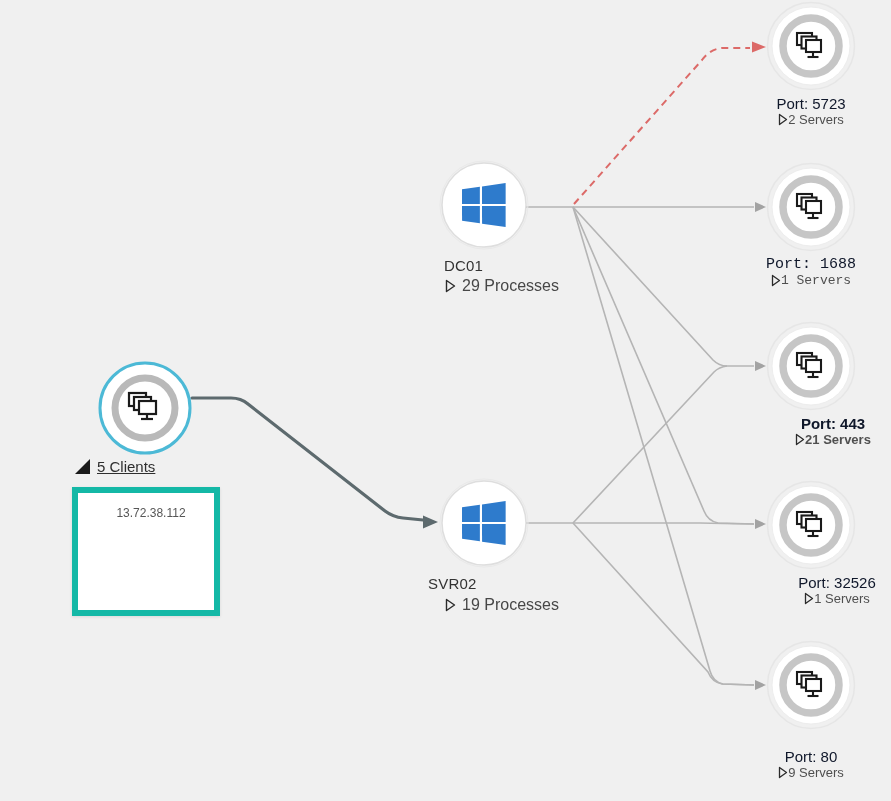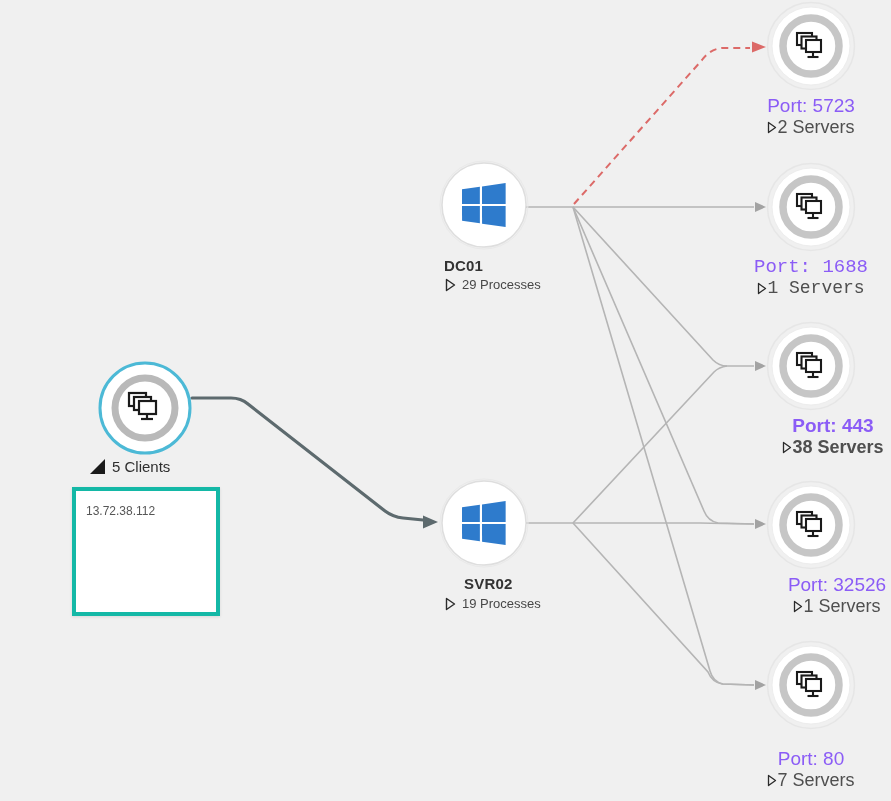--- a/index.html
+++ b/index.html
@@ -1,29 +1,29 @@
 <!DOCTYPE html>
 <html><head>
 <meta charset="utf-8">
 <style>
   html,body{margin:0;padding:0;}
   body{font-family:"Liberation Sans",sans-serif;}
   #canvas{position:relative;width:891px;height:801px;background:#f0f0f0;overflow:hidden;}
   #edges{position:absolute;left:0;top:0;}
   .node{position:absolute;}
   .lbl{position:absolute;white-space:nowrap;}
-  .machine-name{font-size:15px;font-weight:bold;color:#333;letter-spacing:.2px;}
-  .sub-row{display:flex;align-items:center;gap:6px;font-size:13px;color:#474747;}
+  .machine-name{font-size:15px;font-weight:normal;color:#333;letter-spacing:.2px;}
+  .sub-row{display:flex;align-items:center;gap:6px;font-size:16px;color:#474747;}
   .client-row{display:flex;align-items:center;gap:7px;font-size:15px;color:#2e2e2e;}
   .port-wrap{position:absolute;width:160px;text-align:center;}
-  .port-title{font-size:19px;color:#8b5cf6;}
-  .port-sub{display:inline-flex;align-items:center;font-size:18px;color:#4f4f4f;}
+  .port-title{font-size:15px;color:#0f172a;}
+  .port-sub{display:inline-flex;align-items:center;font-size:13px;color:#4f4f4f;}
   .ip-panel{position:absolute;left:72px;top:487px;width:148px;height:129px;background:#fff;
-    border:4px solid #14b8a6;box-shadow:0 1px 3px rgba(0,0,0,.10);box-sizing:border-box;
-    padding:9px 0 0 10px;}
+    border:6px solid #14b8a6;box-shadow:0 1px 3px rgba(0,0,0,.10);box-sizing:border-box;
+    padding:9px 0 0 10px;text-align:center;}
   .ip-row{font-size:12px;color:#565656;line-height:23px;}
 </style>
 </head>
 <body>
 
 <div id="canvas">
 
   <svg id="edges" width="891" height="801">
 
     <path d="M192 398 H231 Q241 398 248 404 L385 511 Q393 517 403 518 L423 520" fill="none" stroke-width="3.2" stroke-linecap="round" stroke="#5d6a6e"></path>
@@ -59,21 +59,21 @@
       <g transform="translate(32,33)" stroke="#1a1a1a" stroke-width="2.2" fill="#ffffff">
         <rect x="2" y="2" width="17" height="13"></rect>
         <rect x="7" y="6" width="17" height="13"></rect>
         <rect x="12" y="10" width="17" height="13"></rect>
         <line x1="20" y1="23" x2="20" y2="28"></line>
         <line x1="14" y1="28" x2="26" y2="28"></line>
       </g>
     </svg>
   </div>
 
-  <div class="lbl client-row" style="left:90px;top:458px;">
+  <div class="lbl client-row" style="left:75px;top:458px;text-decoration:underline;">
     <svg width="15" height="15">
       <polygon points="0,15 15,15 15,0" fill="#1a1a1a"></polygon>
     </svg>
     <span>5 Clients</span>
   </div>
 
   <div class="ip-panel">
     <div class="ip-row">13.72.38.112</div>
   </div>
 
@@ -102,21 +102,21 @@
       <circle cx="45" cy="45" r="44" fill="none" stroke="#e9e9e9" stroke-width="1"></circle>
       <circle cx="45" cy="45" r="42" fill="#ffffff" stroke="#dedede" stroke-width="1.5"></circle>
       <g transform="translate(23,23) scale(0.5)">
         <path d="M0,12.4 35.7,7.5 35.7,42 0,42.2 Z" fill="#2e7bcc"></path>
         <path d="M40,6.9 87.3,0 87.3,41.8 40,42 Z" fill="#2e7bcc"></path>
         <path d="M0,45.9 35.7,46.1 35.7,80.6 0.1,75.7 Z" fill="#2e7bcc"></path>
         <path d="M40,46.2 87.3,46.2 87.3,88 40.1,81.3 Z" fill="#2e7bcc"></path>
       </g>
     </svg>
   </div>
-  <div class="lbl machine-name" style="left:464px;top:575px;">SVR02</div>
+  <div class="lbl machine-name" style="left:428px;top:575px;">SVR02</div>
   <div class="lbl sub-row" style="left:445px;top:596px;">
     <svg width="11" height="14">
       <polygon points="1.5,1.5 9.5,7 1.5,12.5" fill="none" stroke="#2b2b2b" stroke-width="1.4" stroke-linejoin="round"></polygon>
     </svg>
     <span>19 Processes</span>
   </div>
 
   <div class="node" style="left:766px;top:1px;">
     <svg width="90" height="90">
       <circle cx="45" cy="45" r="43.5" fill="none" stroke="#e6e6e6" stroke-width="1.5"></circle>
@@ -178,21 +178,21 @@
           <line x1="12.5" y1="26" x2="23.5" y2="26"></line>
       </g>
     </svg>
   </div>
   <div class="port-wrap" style="left:753px;top:415px;font-weight:bold;">
     <div class="port-title">Port: 443</div>
     <div class="port-sub">
       <svg width="10" height="13">
         <polygon points="1.5,1.5 8.5,6.5 1.5,11.5" fill="none" stroke="#2b2b2b" stroke-width="1.3" stroke-linejoin="round"></polygon>
       </svg>
-      <span>38 Servers</span>
+      <span>21 Servers</span>
     </div>
   </div>
 
   <div class="node" style="left:766px;top:480px;">
     <svg width="90" height="90">
       <circle cx="45" cy="45" r="43.5" fill="none" stroke="#e6e6e6" stroke-width="1.5"></circle>
       <circle cx="45" cy="45" r="39" fill="#ffffff" stroke="#ededed" stroke-width="1"></circle>
       <circle cx="45" cy="45" r="28" fill="#ffffff" stroke-width="7.5" stroke="#c6c6c6"></circle>
       <g transform="translate(29,30)" stroke="#1a1a1a" stroke-width="2.1" fill="#ffffff">
         <rect x="2" y="2" width="15" height="12"></rect>
@@ -226,17 +226,17 @@
           <line x1="12.5" y1="26" x2="23.5" y2="26"></line>
       </g>
     </svg>
   </div>
   <div class="port-wrap" style="left:731px;top:748px;">
     <div class="port-title">Port: 80</div>
     <div class="port-sub">
       <svg width="10" height="13">
         <polygon points="1.5,1.5 8.5,6.5 1.5,11.5" fill="none" stroke="#2b2b2b" stroke-width="1.3" stroke-linejoin="round"></polygon>
       </svg>
-      <span>7 Servers</span>
+      <span>9 Servers</span>
     </div>
   </div>
 
 </div>
 
 </body></html>

